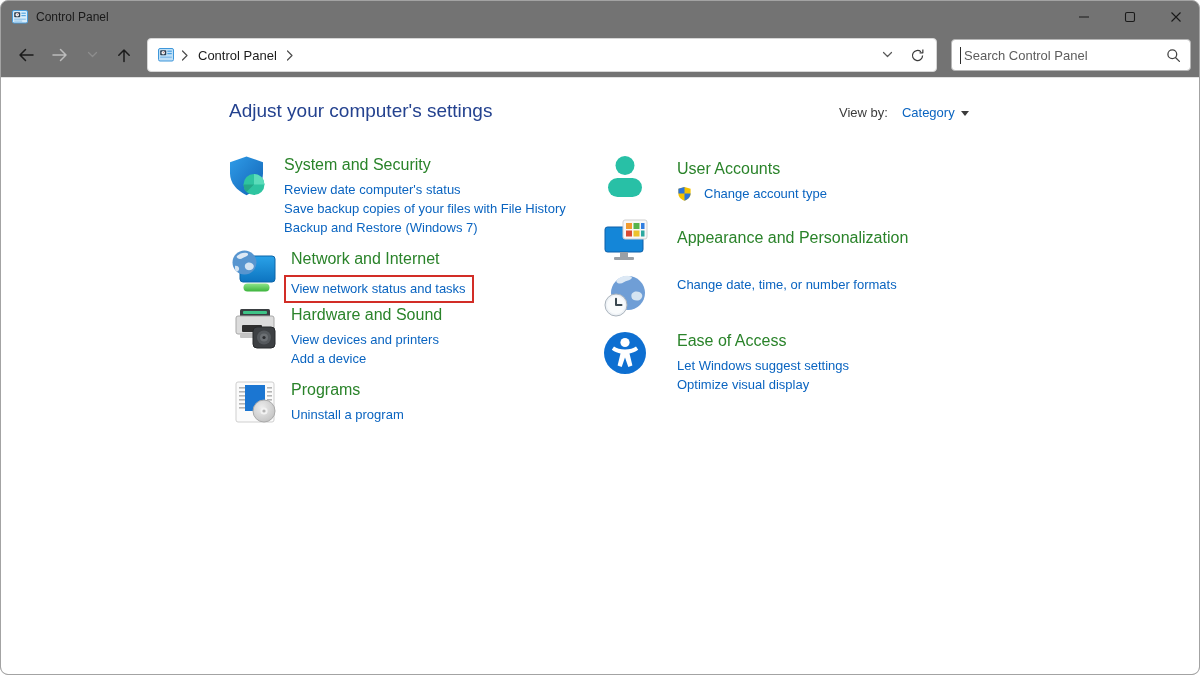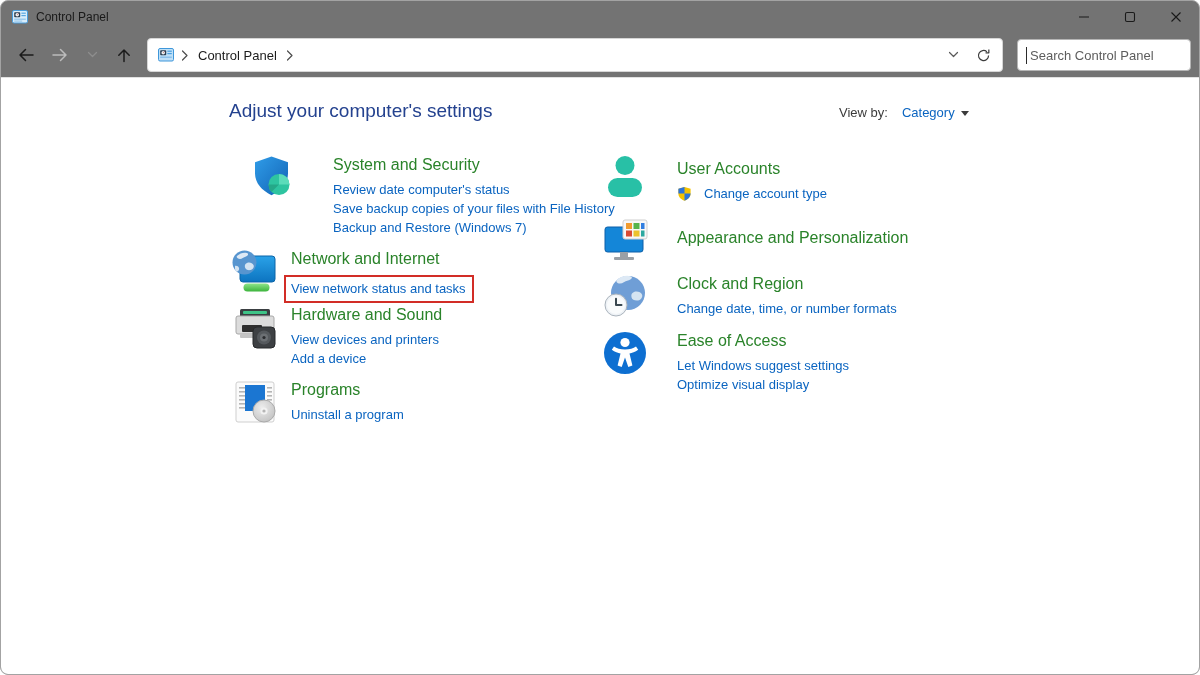--- a/index.html
+++ b/index.html
@@ -18,21 +18,21 @@
   .nav-back,.nav-fwd,.nav-up{width:34px;}
   .nav-hist{width:30px;}
   .nav-group{display:flex;margin-left:8px;align-items:center;}
   .addressbar{flex:1;height:32px;margin-left:6px;display:flex;align-items:center;
     border:1px solid #d6d6d6;border-radius:4px;background:#fff;padding:0 4px;}
   .crumb-icon{margin-left:6px;display:flex;}
   .crumb-sep{margin:0 7px;display:flex;}
   .crumb-item{font-size:13px;color:#1b1b1b;padding:2px 2px;}
   .addr-right{margin-left:auto;display:flex;align-items:center;}
   .addr-btn{width:30px;height:28px;display:flex;align-items:center;justify-content:center;}
-  .searchbox{width:174px;height:32px;margin:0 8px 0 14px;border:1px solid #b5b5b5;border-radius:4px;
+  .searchbox{width:240px;height:32px;margin:0 8px 0 14px;border:1px solid #b5b5b5;border-radius:4px;
     display:flex;align-items:center;position:relative;background:#fff;box-sizing:border-box;}
   .searchbox .caret{position:absolute;left:8px;top:7px;width:1px;height:17px;background:#2b2b2b;}
   .searchbox input{border:none;outline:none;flex:1;font-size:13px;color:#222;
     padding:0 4px 0 12px;background:transparent;font-family:"Liberation Sans",sans-serif;}
   .searchbox input::placeholder{color:#5d5d5d;opacity:1;}
   .search-icon{margin-right:9px;display:flex;}
   
   .content{position:absolute;top:77px;left:0;right:0;bottom:0;background:#fff;}
   .page-title{position:absolute;left:228px;top:22px;font-size:19px;color:#24428f;}
   .viewby{position:absolute;left:838px;top:27px;font-size:13px;color:#3b3b3b;display:flex;align-items:center;}
@@ -168,21 +168,21 @@
     <div class="page-title">Adjust your computer's settings</div>
 
     <div class="viewby">
       <span>View by:</span>
       <span class="viewby-link">
         <span>Category</span>
         <span class="viewby-tri"></span>
       </span>
     </div>
 
-    <div class="cat col-left" style="left:248px;top:75px;gap:24px;">
+    <div class="cat col-left" style="left:223px;top:75px;">
       <div class="icon48">
         <svg width="48" height="48" viewBox="0 0 48 48">
           <defs>
               <linearGradient id="gSh" x1="0" y1="0" x2="1" y2="1">
             <stop offset="0" stop-color="#2f9ce8"></stop>
                 <stop offset="1" stop-color="#1263b5"></stop>
               </linearGradient>
             </defs>
           <path d="M22.5 3.5l16.5 5.7v11.1c0 9.6-6.6 17.2-16.5 21.9C12.6 37.5 6 29.9 6 20.3V9.2z" fill="url(#gSh)"></path>
           <circle cx="30" cy="31.5" r="10.5" fill="#2ec4a0"></circle>
@@ -330,21 +330,20 @@
           <circle cx="27" cy="21" r="17" fill="#6f9ed6"></circle>
           <path d="M16 8c4-4 10-5 14-3.5 2.5 1-.5 3.5-3 4-3.5.7-5 3-8 3s-4.5-2-3-3.5z" fill="#dde9f5"></path>
           <path d="M33 20c3-1.2 7 0 8 2.5s-1 5.5-4 6-6-.8-6.5-3.2S30.5 21 33 20z" fill="#d4e4f2"></path>
           <path d="M14 24c2-.7 4.5.4 5 2.5s-.8 4-2.5 4.2c-1.4.2-2.8-1.8-2.8-3.5z" fill="#d4e4f2"></path>
           <circle cx="15" cy="33" r="11" fill="#eef2f6" stroke="#aab3bc"></circle>
           <circle cx="15" cy="33" r="9" fill="#f9fbfc"></circle>
           <path d="M15 33V26.8M15 33h5.5" fill="none" stroke="#39474f" stroke-width="2" stroke-linecap="round"></path>
         </svg>
       </div>
       <div class="txt">
-        <div class="cat-title">Clock and Region</div>
         <a class="cplink">Change date, time, or number formats</a>
       </div>
     </div>
 
     <div class="cat col-right" style="left:600px;top:251px;">
       <div class="icon48">
         <svg width="48" height="48" viewBox="0 0 48 48">
           <circle cx="24" cy="24" r="21" fill="#0e6fd1"></circle>
           <circle cx="24" cy="13.5" r="4.6" fill="#fff"></circle>
           <path d="M24 20.5c4.5 0 8.5-1.3 11-3.1l2.2 3.3c-2.9 2.2-6.4 3.4-8.7 3.8l2.9 11.9-4.1 1.6-3.3-9.6-3.3 9.6-4.1-1.6 2.9-11.9c-2.3-.4-5.8-1.6-8.7-3.8l2.2-3.3c2.5 1.8 6.5 3.1 11 3.1z" fill="#fff"></path>

